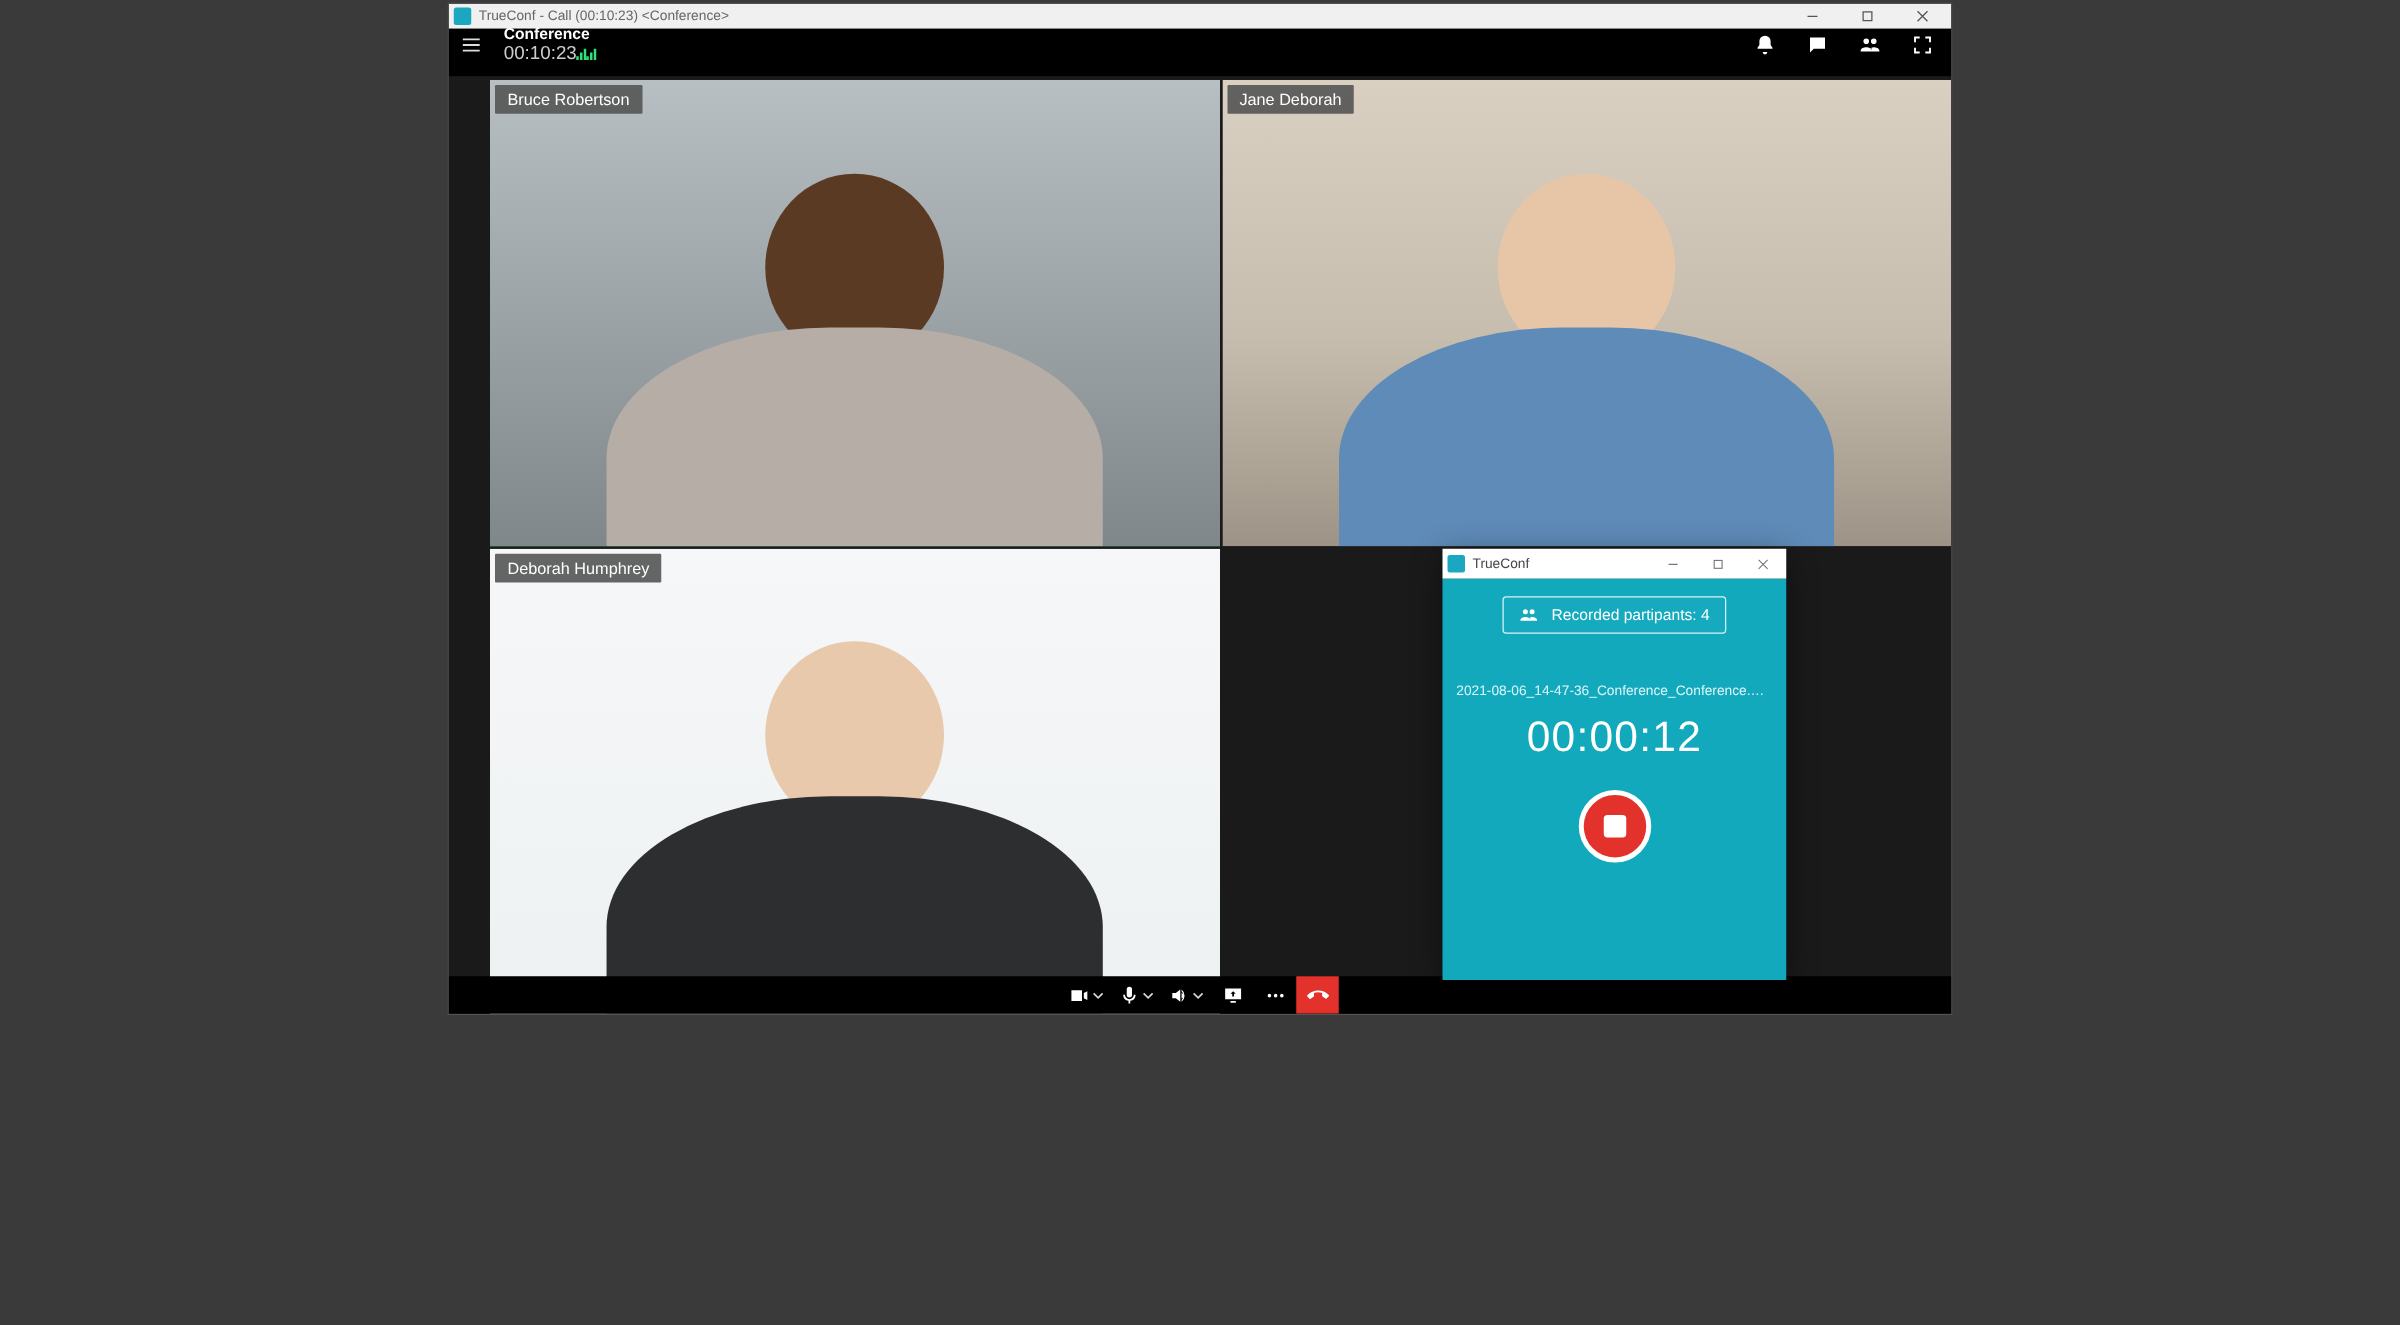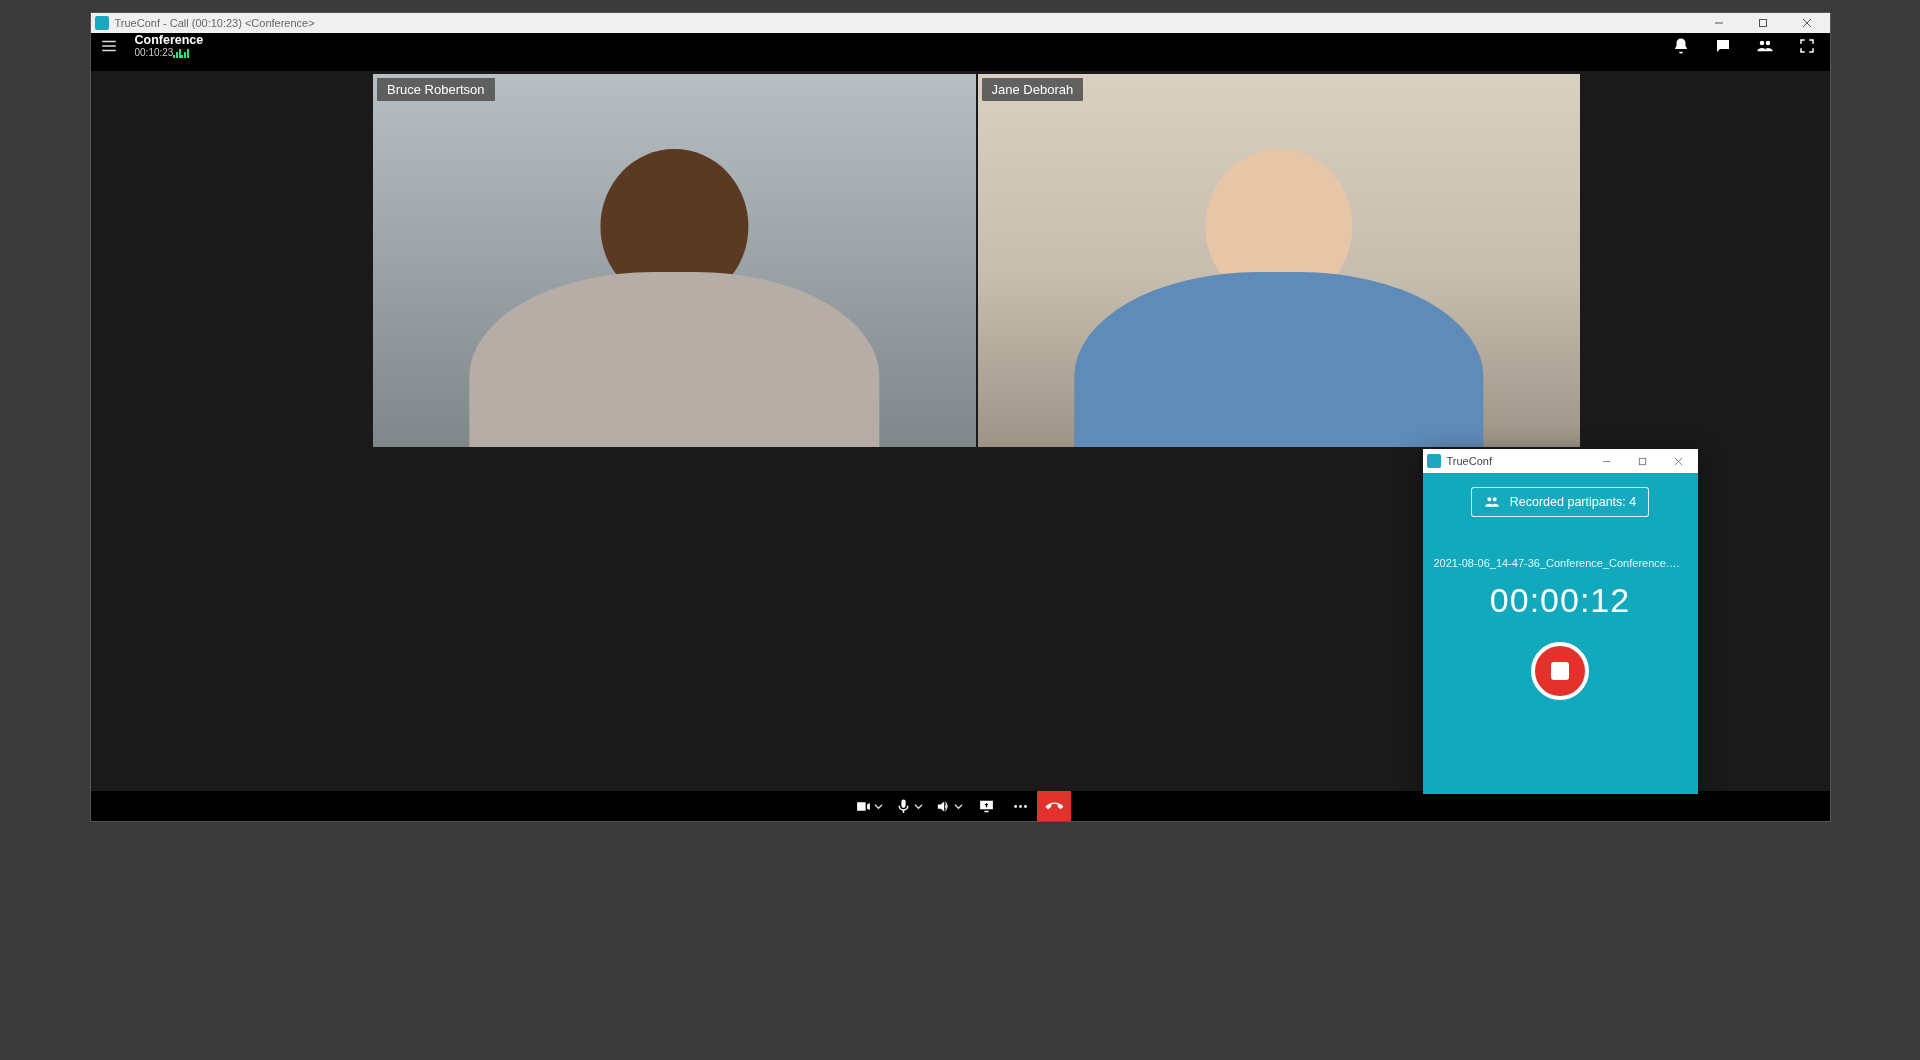--- a/index.html
+++ b/index.html
@@ -12,22 +12,22 @@
     --red:#e3322b;
     --chrome-text:#666;
   }
   *{box-sizing:border-box;font-family:"Segoe UI",Arial,sans-serif;}
   html,body{margin:0;padding:0;width:100%;height:100%;}
   body{background:#3a3a3a;}
 
   
   .window{
     position:relative;
-    width:1741px;height:810px;
-    margin:12px auto;
+    width:1204px;height:810px;
+    margin:2px auto;
     background:var(--bg);
     display:flex;flex-direction:column;
     overflow:hidden;
     border:1px solid #555;
   }
 
   
   .titlebar{
     height:20px;background:var(--titlebar);
     display:flex;align-items:center;
@@ -53,21 +53,21 @@
     display:flex;align-items:center;
     color:#fff;
     padding:0 8px 12px 4px;
     gap:12px;
     flex:0 0 auto;
   }
   .burger{width:28px;height:28px;display:flex;align-items:center;justify-content:center;color:#ddd;}
   .burger svg{width:18px;height:18px;}
   .conf-info{display:flex;flex-direction:column;line-height:1.1;}
   .conf-title{font-size:12.5px;font-weight:600;}
-  .conf-sub{display:flex;align-items:center;gap:0;font-size:10px;color:#ccc;}
+  .conf-sub{display:flex;align-items:center;gap:0;font-size:15px;color:#ccc;}
   .sig{display:inline-flex;align-items:flex-end;gap:1px;height:10px;}
   .sig span{width:2px;background:var(--accent-green);}
   .sig span:nth-child(1){height:3px;}
   .sig span:nth-child(2){height:6px;}
   .sig span:nth-child(3){height:9px;}
   .appbar .spacer{flex:1;}
   .appbar-icon{
     width:30px;height:30px;display:flex;align-items:center;justify-content:center;color:#fff;
   }
   .appbar-icon svg{width:18px;height:18px;fill:#fff;}
@@ -281,20 +281,29 @@
       <div class="tile">
         <div class="video bg-room">
           <div class="person">
               <div class="head skin-b"></div>
               <div class="body shirt-blue"></div>
             </div>
         </div>
         <div class="name-tag">Jane Deborah</div>
       </div>
 
+      <div class="tile">
+        <div class="video bg-white">
+          <div class="person">
+              <div class="head skin-c"></div>
+              <div class="body shirt-dark"></div>
+            </div>
+        </div>
+        <div class="name-tag">Deborah Humphrey</div>
+      </div>
 
 
     </div>
 
     <div class="controls">
       <div class="ctrl split">
         <svg viewBox="0 0 24 24">
             <path d="M3 6h12v12H3zM17 9l4-2v10l-4-2z"></path>
           </svg>
         <svg class="chev" viewBox="0 0 10 10">

